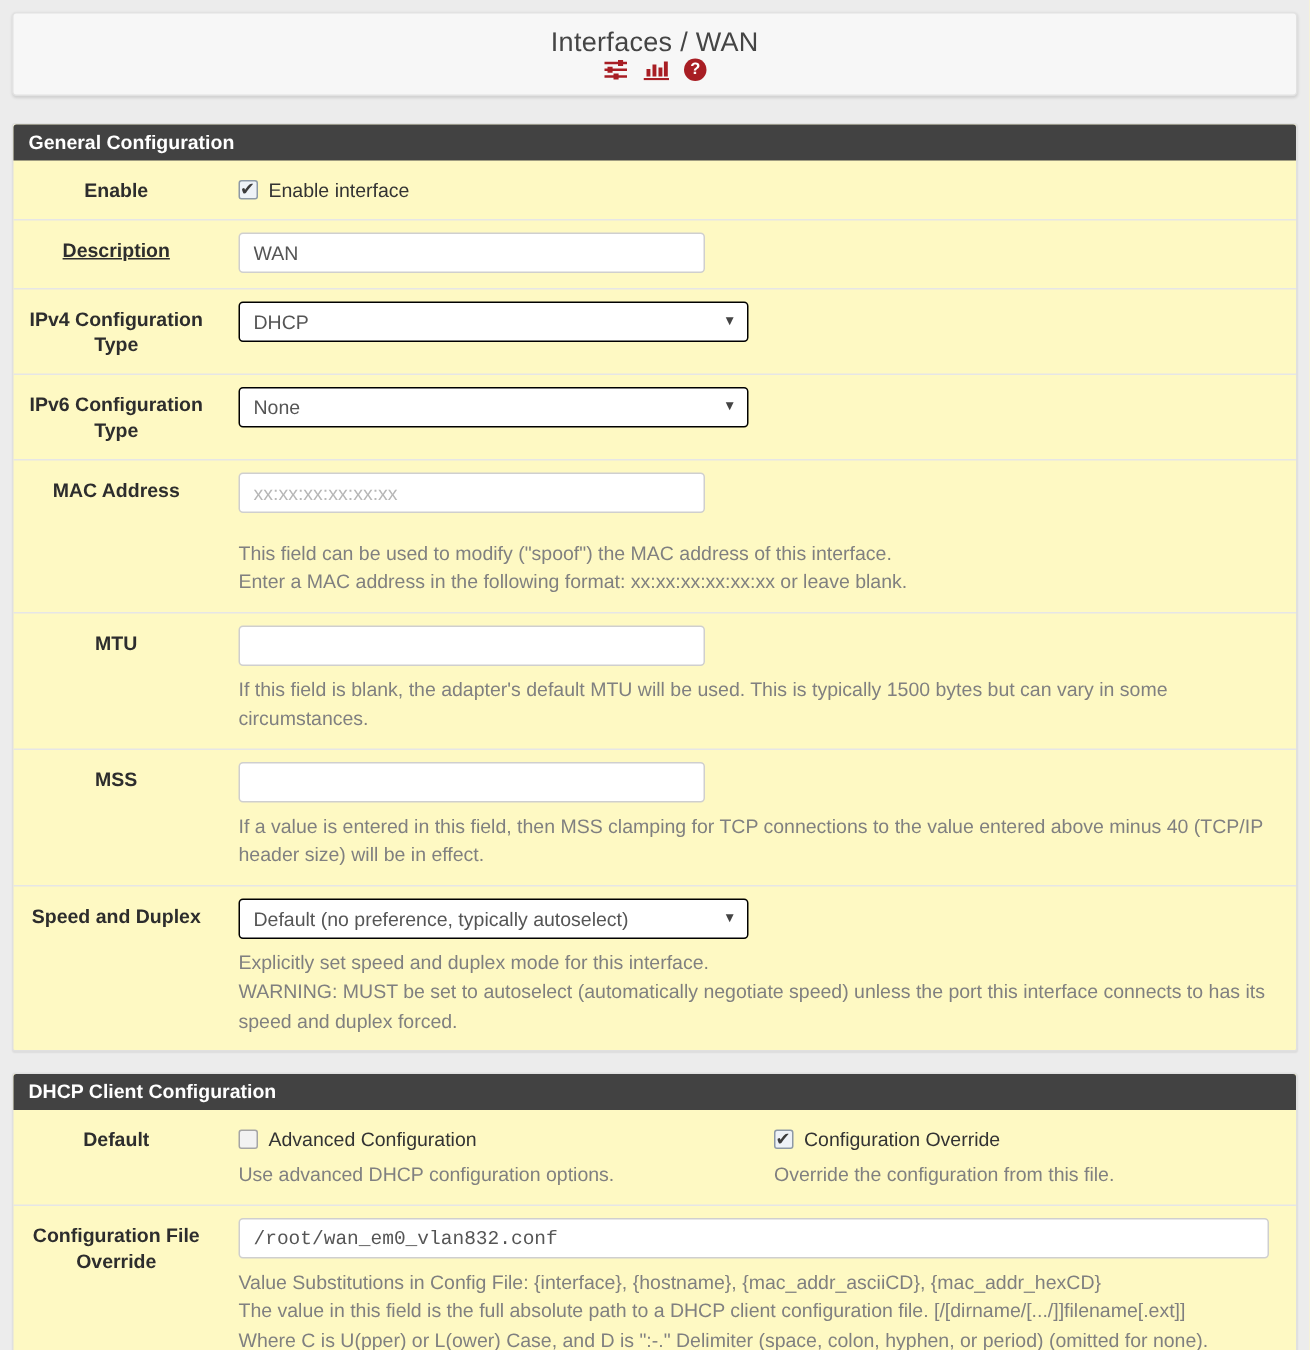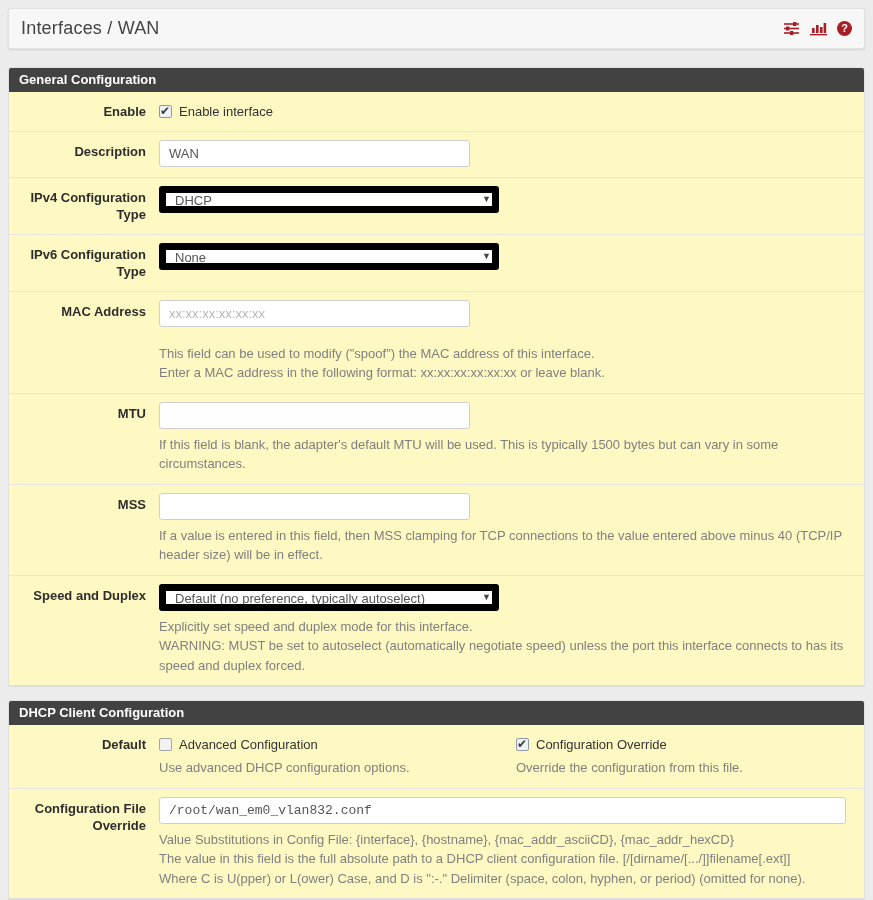--- a/index.html
+++ b/index.html
@@ -17,20 +17,21 @@
   .titlebar {
     background: #f7f7f7;
     border: 1px solid #e2e2e2;
     border-radius: 3px;
     box-shadow: 0 1px 2px rgba(0,0,0,.12);
     padding: 9px 12px;
     display: flex;
     align-items: center;
     justify-content: space-between;
     margin-bottom: 18px;
+    flex-direction: column;
   }
   .breadcrumb { font-size: 18px; color: #454545; letter-spacing: .2px; }
   .head-icons { display: flex; align-items: center; gap: 10px; }
   .head-icons .hicon { display: inline-flex; cursor: pointer; }
   .help-circle {
     width: 15px; height: 15px; border-radius: 50%;
     background: #a81e24; color: #fff;
     display: inline-flex; align-items: center; justify-content: center;
     font-weight: bold; font-size: 11px; line-height: 1;
   }
@@ -54,48 +55,48 @@
   }
   .frow {
     display: flex;
     border-bottom: 1px solid #e6e6e6;
     padding: 8px 10px 10px 0;
   }
   .frow:last-child { border-bottom: none; }
   .label-col {
     flex: 0 0 150px;
     width: 150px;
-    text-align: right;
+    text-align: center;
     padding: 3px 13px 0 0;
     font-weight: bold;
     color: #2d2d2d;
     line-height: 1.35;
   }
   .field-col { flex: 1; min-width: 0; }
-  .underlined { }
+  .underlined { text-decoration: underline; }
 
   .text-input {
     width: 311px;
     height: 27px;
     border: 1px solid #cfcfcf;
     border-radius: 3px;
     padding: 0 9px;
     font-size: 13px;
     font-family: "Liberation Sans", sans-serif;
     color: #555;
     background: #fff;
   }
   .text-input::placeholder { color: #b7b7b7; }
   .text-input.full { width: calc(100% - 8px); font-family: Liberation Mono, monospace; }
 
   .select-wrap { position: relative; width: 340px; display: inline-block; }
   .select-wrap select {
     width: 100%;
     height: 27px;
-    border: 7px solid #000000;
+    border: 1px solid #000000;
     border-radius: 3px;
     padding: 0 22px 0 9px;
     font-size: 13px;
     font-family: "Liberation Sans", sans-serif;
     color: #555;
     background: #fff;
     appearance: none;
     -webkit-appearance: none;
   }
   .select-caret {

